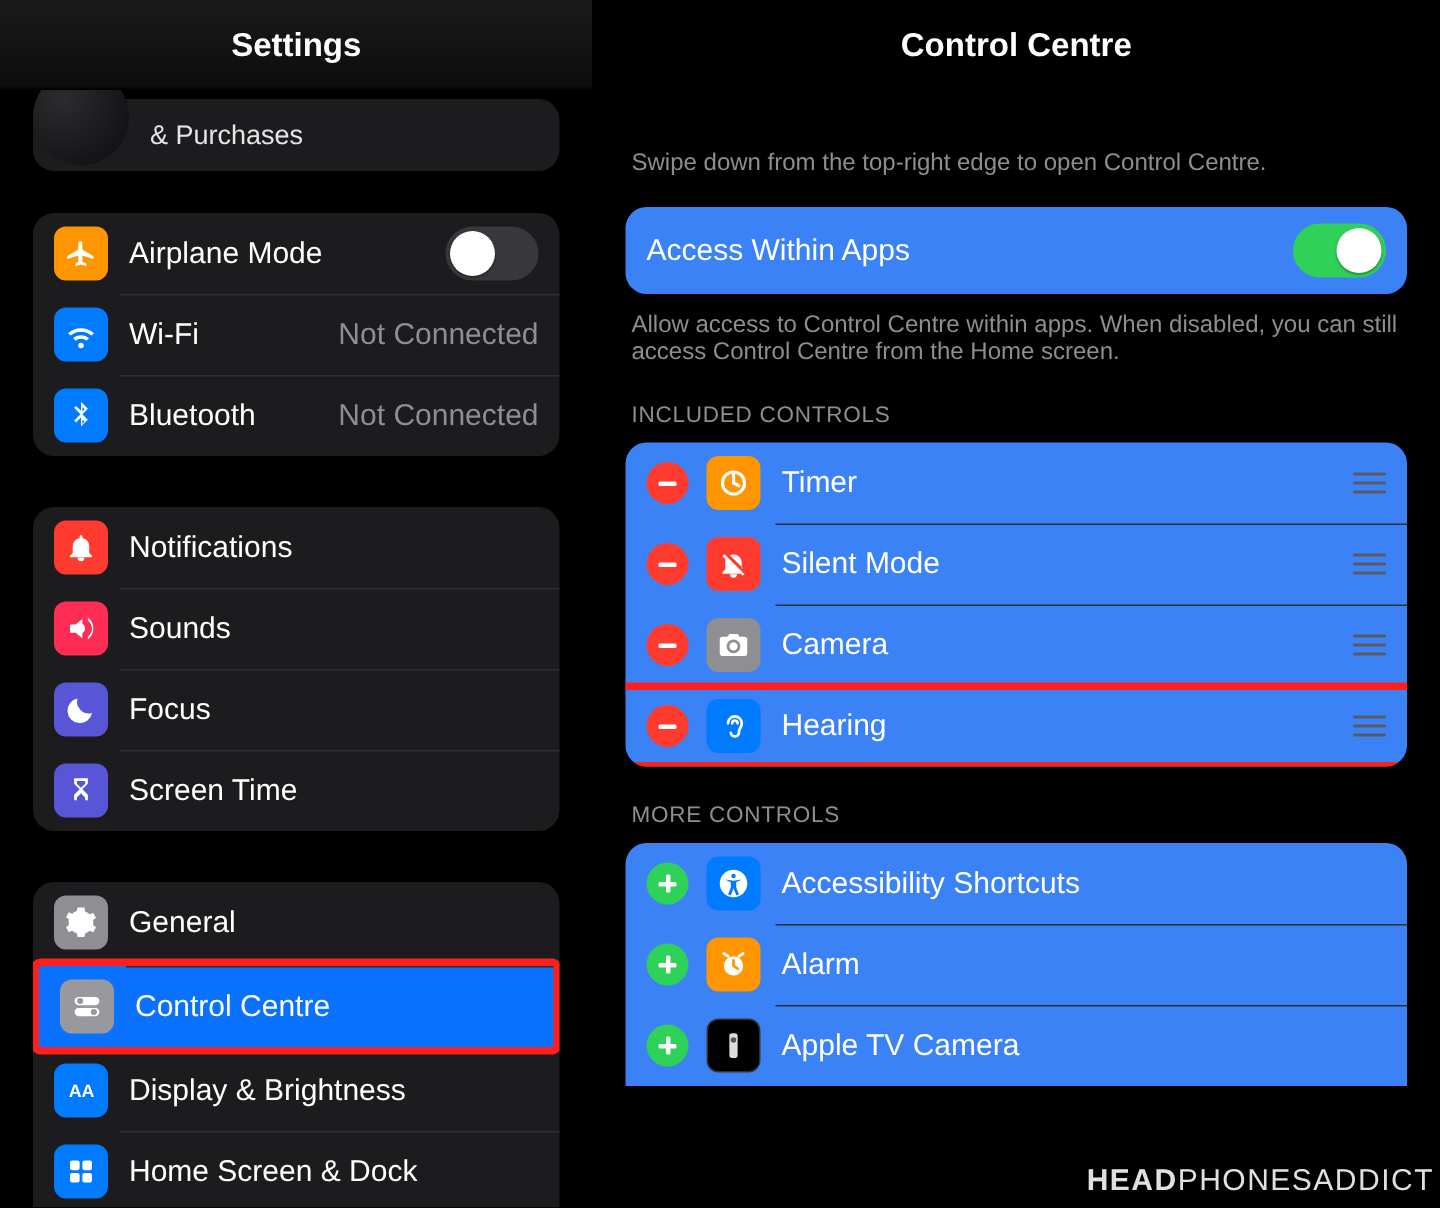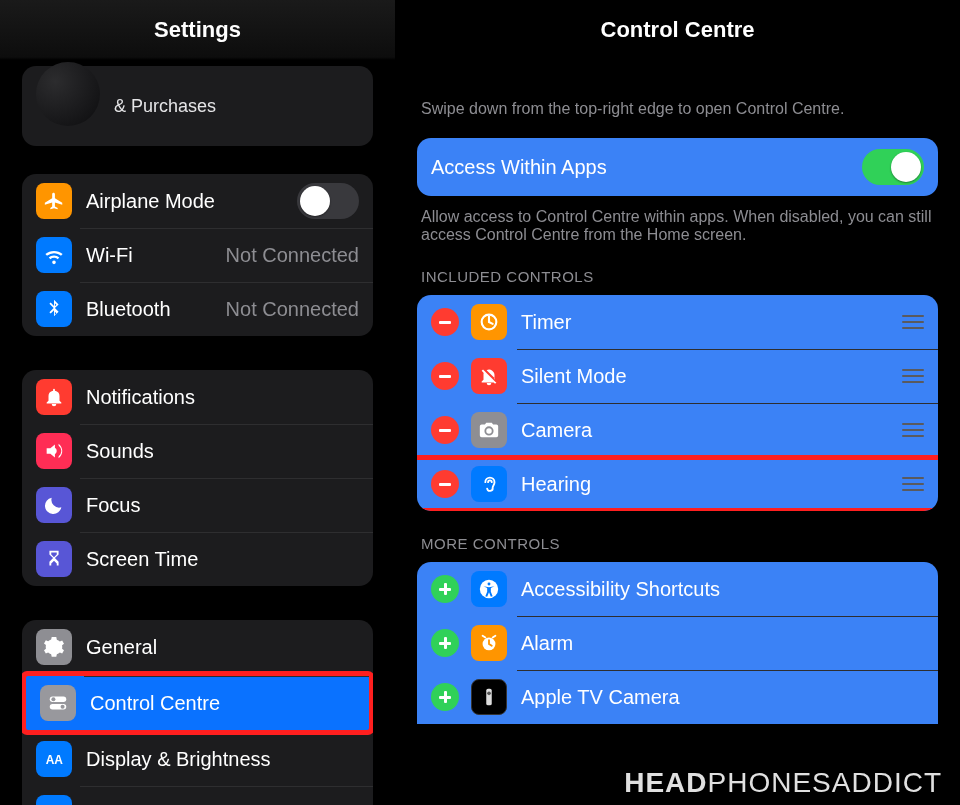--- a/index.html
+++ b/index.html
@@ -18,21 +18,21 @@
   .icon { width: 36px; height: 36px; border-radius: 8px; margin-right: 14px; display: flex; align-items: center; justify-content: center; flex-shrink: 0; }
   .icon svg { width: 22px; height: 22px; }
   .label { font-size: 20px; flex: 1; white-space: nowrap; overflow: hidden; text-overflow: ellipsis; }
   .value { font-size: 20px; color: #8d8d92; }
 
   .toggle { width: 62px; height: 36px; border-radius: 18px; background: #39393d; position: relative; flex-shrink: 0; }
   .toggle .knob { width: 30px; height: 30px; border-radius: 50%; background: #fff; position: absolute; top: 3px; left: 3px; box-shadow: 0 1px 2px rgba(0,0,0,.4); }
   .toggle.on { background: #30d158; }
   .toggle.on .knob { left: auto; right: 3px; }
 
-  .purchases-card { background: #1c1c1e; border-radius: 14px; margin: 6px 22px 28px; height: 80px; display: flex; align-items: center; padding: 0 14px 0 14px; }
+  .purchases-card { background: #1c1c1e; border-radius: 14px; margin: 6px 22px 28px; height: 48px; display: flex; align-items: center; padding: 0 14px 0 0; }
   .avatar-stub { width: 64px; height: 64px; border-radius: 50%; background: radial-gradient(circle at 30% 30%, #2c2c2e, #0c0c0e); margin-right: 14px; margin-top: -24px; }
   .purchases-card .sub { font-size: 18px; color: #e5e5e7; }
 
   .row-selected { background: #0a72ff; }
   .row-selected .label { color: #fff; }
   .highlight { box-shadow: 0 0 0 5px #ff1f1f; border-radius: 2px; z-index: 3; }
 
   .group-gap { height: 34px; }
 
   
@@ -50,21 +50,21 @@
   .plus::before { width: 12px; height: 3px; }
   .plus::after { width: 3px; height: 12px; }
   .ricon { width: 36px; height: 36px; border-radius: 8px; margin-right: 14px; display: flex; align-items: center; justify-content: center; flex-shrink: 0; }
   .ricon svg { width: 22px; height: 22px; }
   .rlabel { font-size: 20px; flex: 1; }
   .drag { width: 24px; display: flex; flex-direction: column; gap: 4px; align-items: flex-end; }
   .drag span { width: 22px; height: 2px; background: #5a5a5e; border-radius: 1px; }
   .rrow-highlight { position: relative; }
   .rrow-highlight::after { content: ""; position: absolute; left: -6px; right: -6px; top: -2px; bottom: -2px; border: 5px solid #ff1f1f; border-radius: 2px; pointer-events: none; }
 
-  .watermark { position: absolute; right: 18px; bottom: 6px; font-size: 28px; letter-spacing: 1px; color: #fff; opacity: .88; font-weight: 400; }
+  .watermark { position: absolute; right: 4px; bottom: 6px; font-size: 20px; letter-spacing: 1px; color: #fff; opacity: .88; font-weight: 400; }
   .watermark b { font-weight: 800; }
 
   
   .bg-orange { background: #ff9500; }
   .bg-blue { background: #007aff; }
   .bg-red { background: #ff3b30; }
   .bg-redpink { background: #ff2d55; }
   .bg-indigo { background: #5856d6; }
   .bg-gray { background: #8e8e93; }
   .bg-graylight { background: #98989d; }

